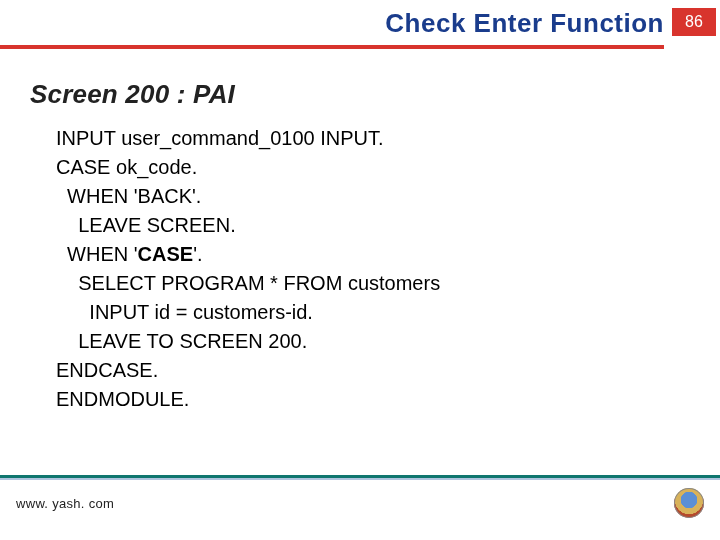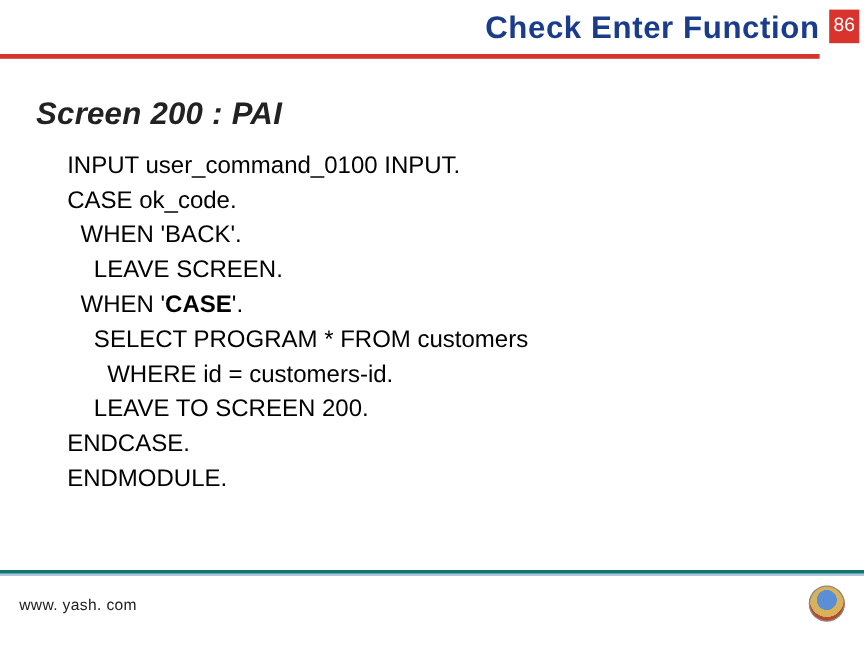--- a/index.html
+++ b/index.html
@@ -26,21 +26,21 @@
   .title {
     color: #1a3c8c;
     font-weight: bold;
     font-size: 26px;
     letter-spacing: 0.5px;
   }
   .page-badge {
     background: #d8342d;
     color: #fff;
     font-size: 16px;
-    width: 25px;
+    width: 44px;
     height: 28px;
     display: flex;
     align-items: center;
     justify-content: center;
     margin-right: 4px;
   }
   .subhead {
     font-style: italic;
     font-weight: bold;
     font-size: 26px;
@@ -98,21 +98,21 @@
 </div>
 
 <div class="subhead">Screen 200 : PAI</div>
 
 <div class="code"><span>INPUT user_command_0100 INPUT.</span>
 <span>CASE ok_code.</span>
 <span>  WHEN 'BACK'.</span>
 <span>    LEAVE SCREEN.</span>
 <span><span>  WHEN '</span><span class="bold">CASE</span><span>'.</span></span>
 <span>    SELECT PROGRAM * FROM customers</span>
-<span>      WHERE id = customers-id.</span>
+<span>      INPUT id = customers-id.</span>
 <span>    LEAVE TO SCREEN 200.</span>
 <span>ENDCASE.</span>
 <span>ENDMODULE.</span></div>
 
 <div class="footer-bar-top"></div>
 <div class="footer">
   <div class="url">www. yash. com</div>
   <div class="logo"></div>
 </div>
 

